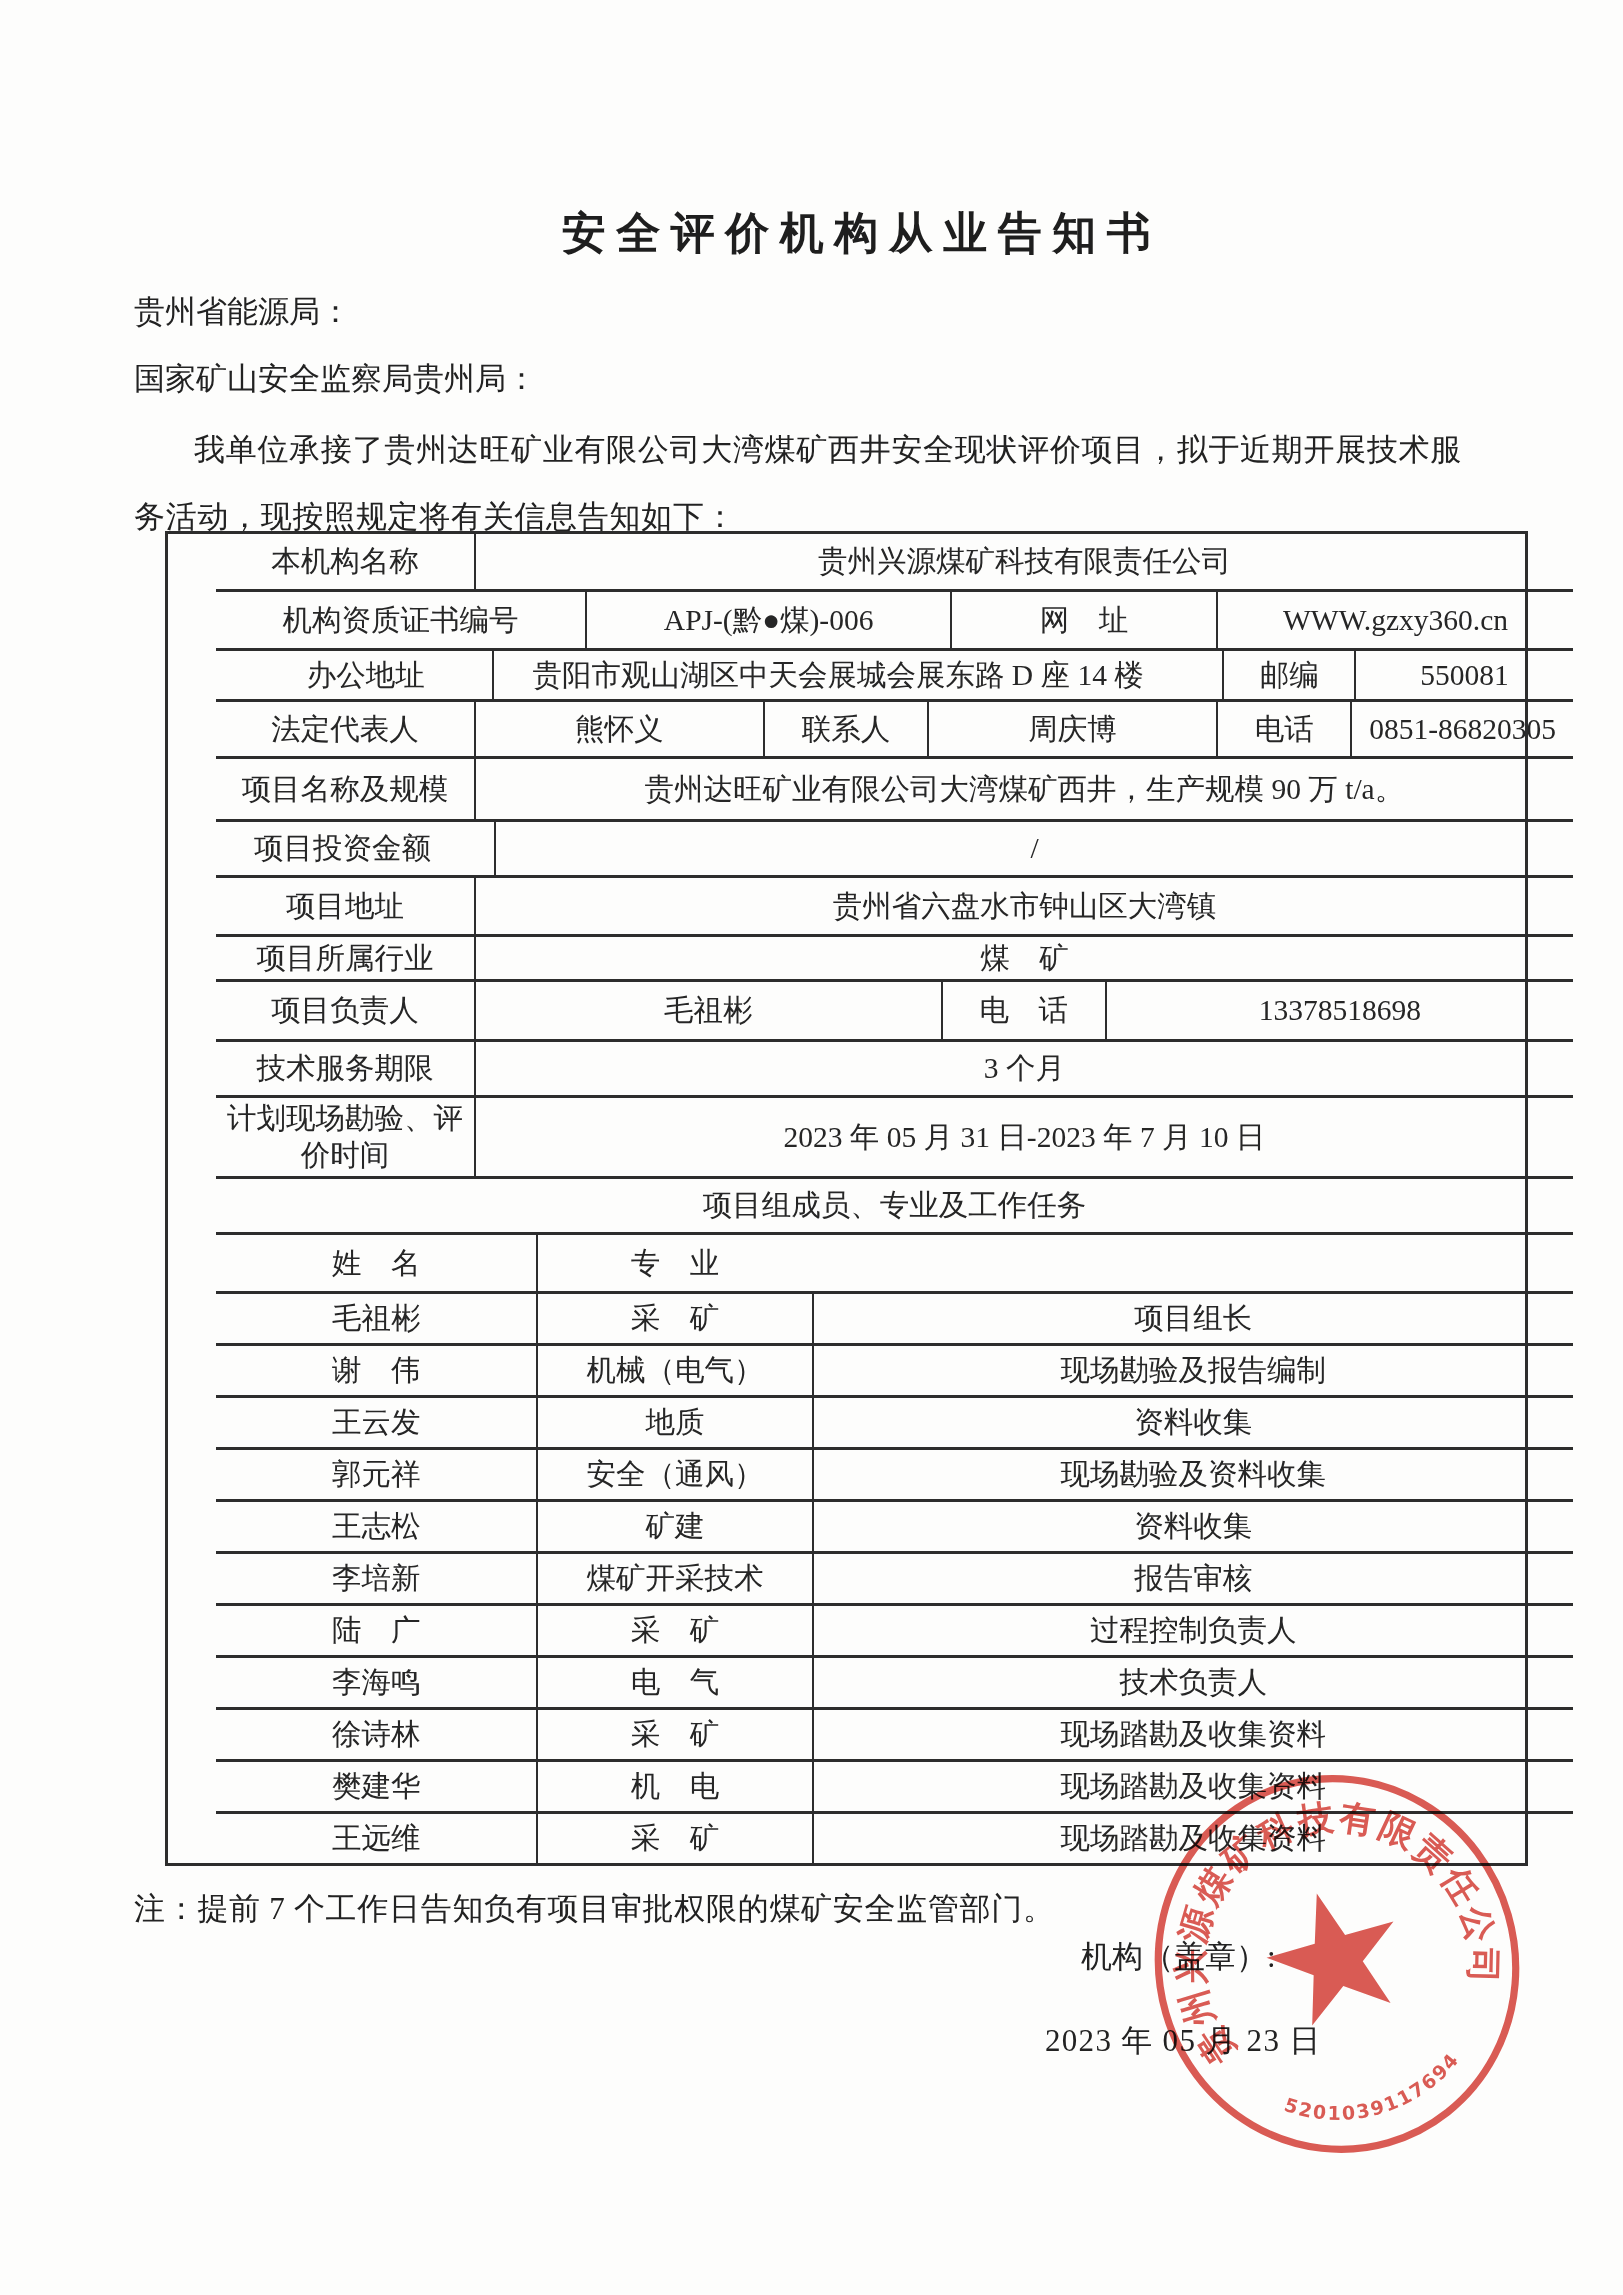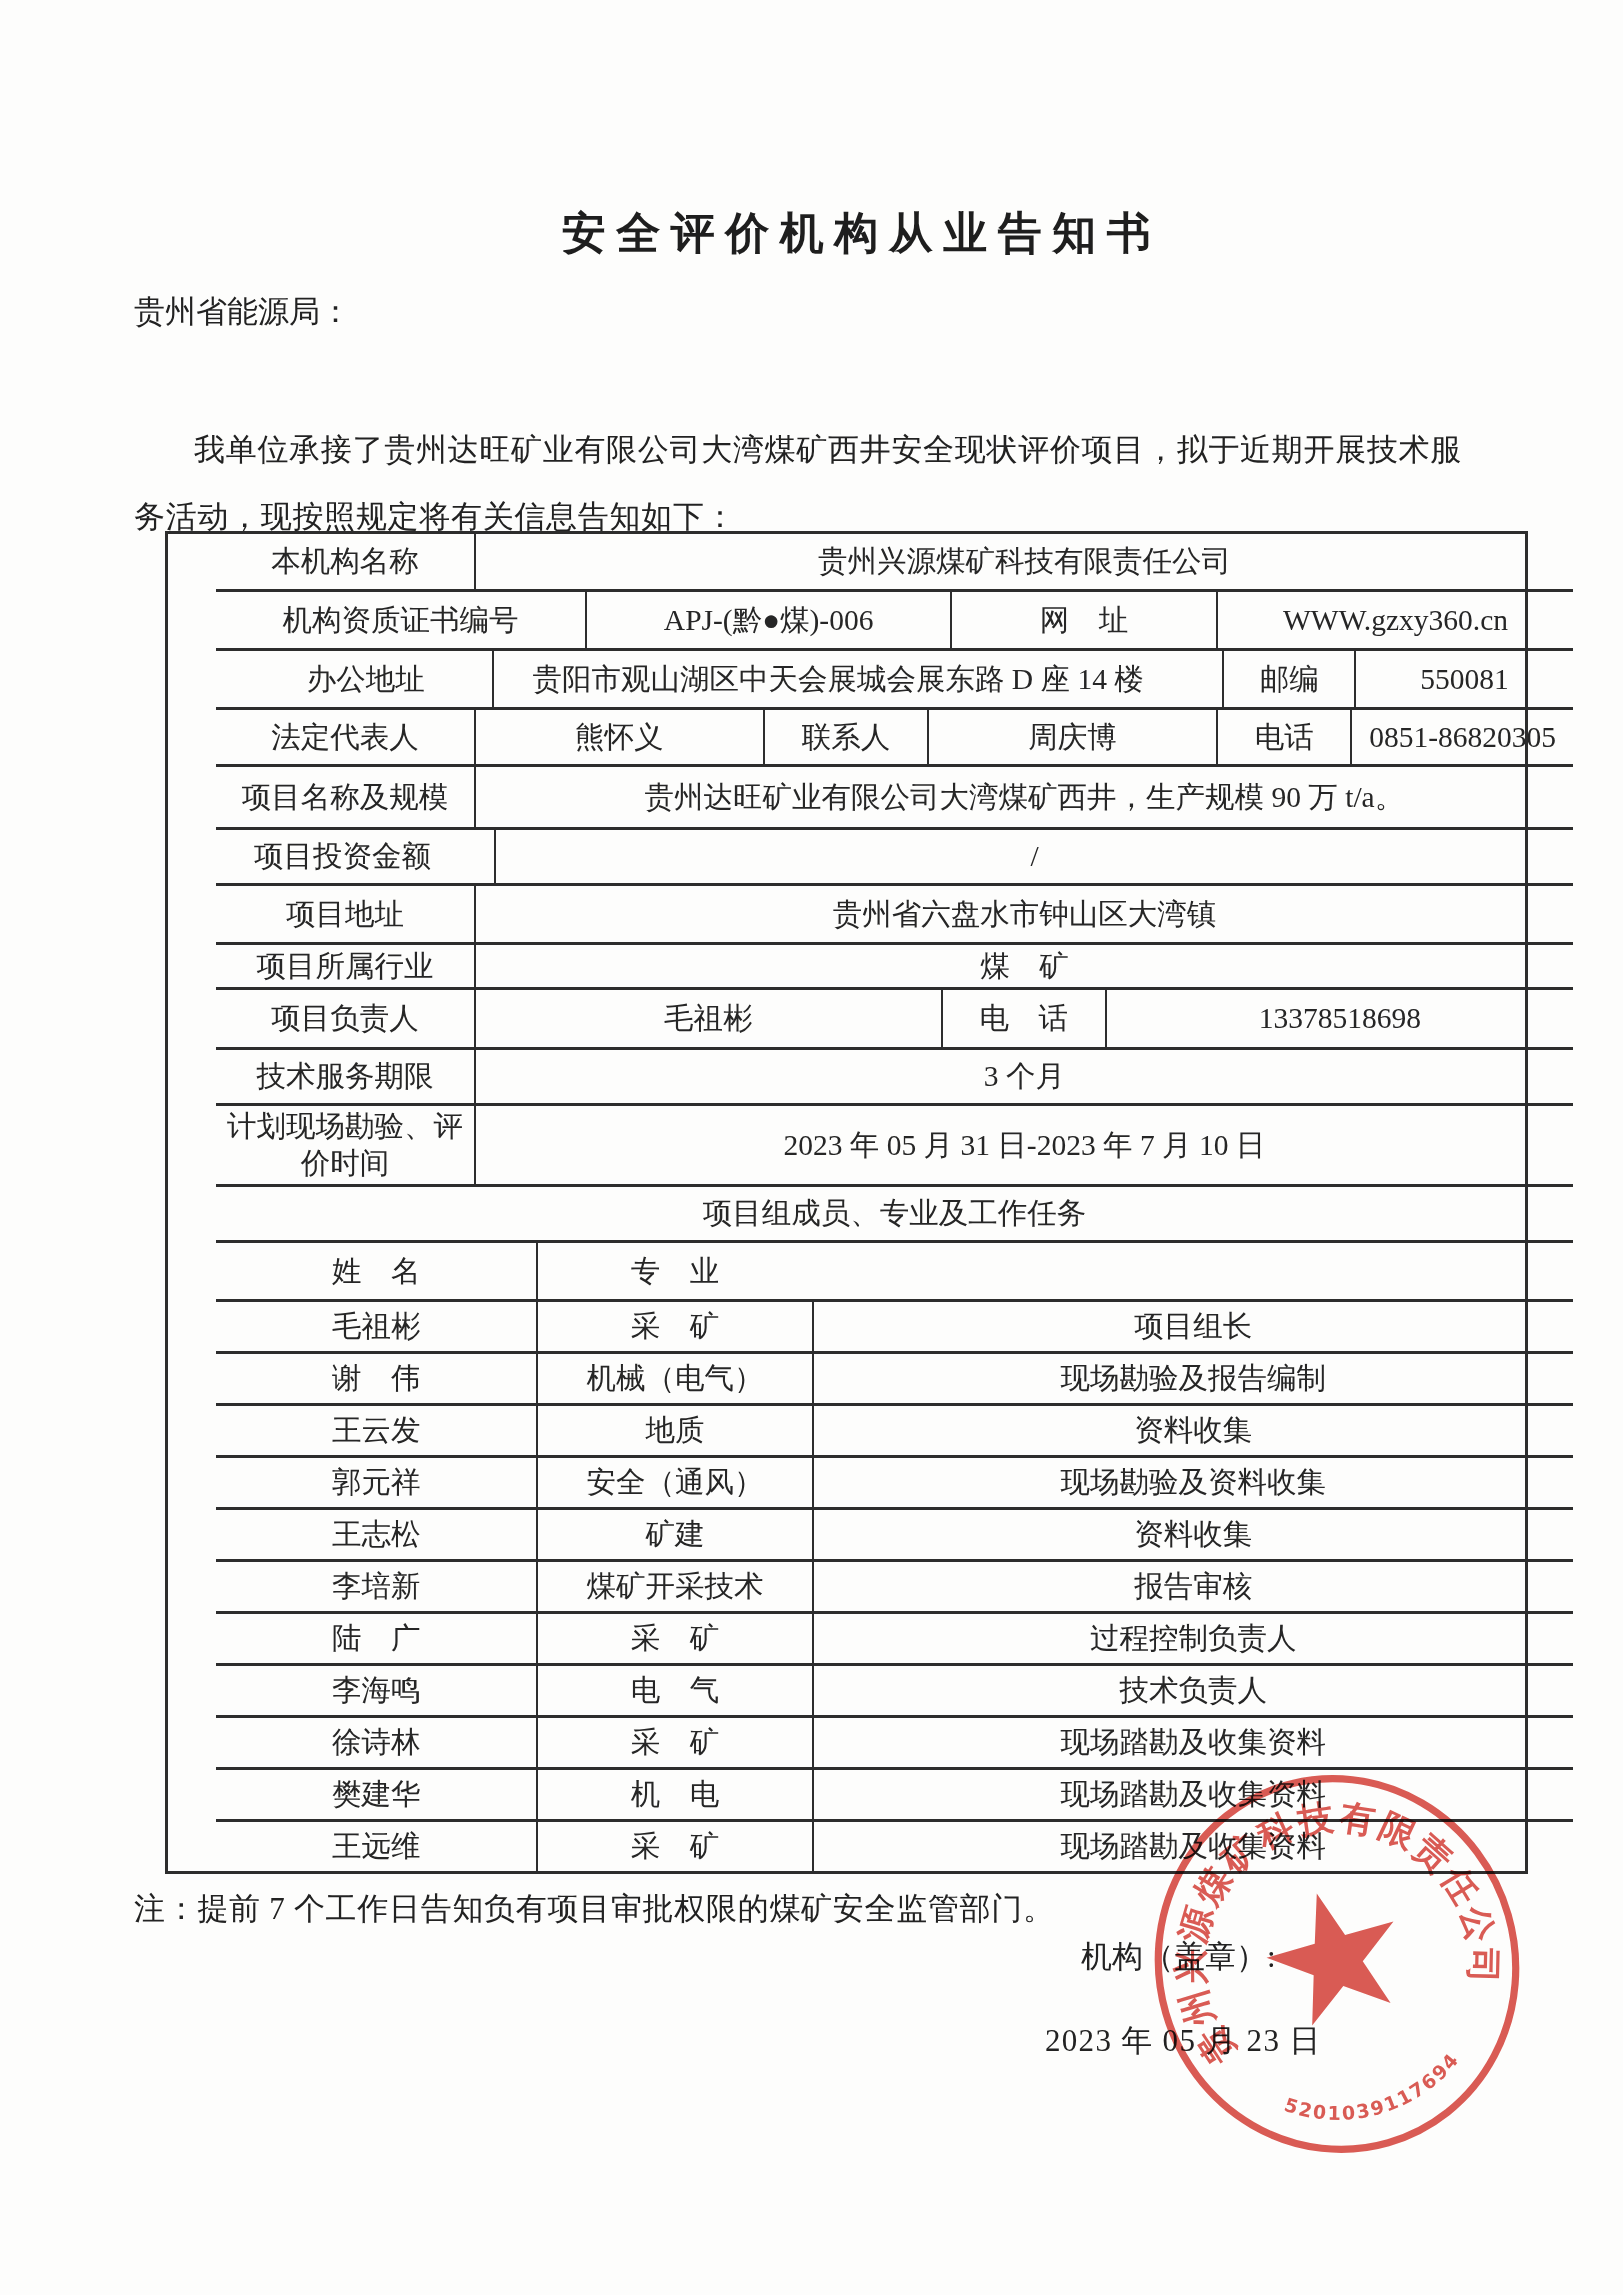--- a/index.html
+++ b/index.html
@@ -89,39 +89,40 @@
   }
   .seal-star{fill:#d6453d;}
 </style>
 </head>
 <body>
 
 <div class="doc-title">安全评价机构从业告知书</div>
 
 <div class="recipients">
   <div>贵州省能源局：</div>
+  <div>国家矿山安全监察局贵州局：</div>
 </div>
 
 <div class="intro">
   <div class="indent">我单位承接了贵州达旺矿业有限公司大湾煤矿西井安全现状评价项目，拟于近期开展技术服</div>
   <div>务活动，现按照规定将有关信息告知如下：</div>
 </div>
 
 <div class="info-table" id="info-table">
     <div class="t-row" style="height: 55px;">
       <div class="t-cell" style="width: 19%;">本机构名称</div>
       <div class="t-cell" style="width: 81%;">贵州兴源煤矿科技有限责任公司</div>
     </div>
     <div class="t-row" style="height: 59px;">
       <div class="t-cell" style="width: 27.2%;">机构资质证书编号</div>
       <div class="t-cell" style="width: 26.9%;">APJ-(黔●煤)-006</div>
       <div class="t-cell" style="width: 19.6%;">网　址</div>
       <div class="t-cell" style="width: 26.3%;">WWW.gzxy360.cn</div>
     </div>
-    <div class="t-row" style="height: 59px; padding-left: 23px;">
+    <div class="t-row" style="height: 51px; padding-left: 23px;">
       <div class="t-cell" style="width: 19%;">办公地址</div>
       <div class="t-cell left" style="width: 54.7%;">贵阳市观山湖区中天会展城会展东路 D 座 14 楼</div>
       <div class="t-cell" style="width: 9.9%;">邮编</div>
       <div class="t-cell" style="width: 16.4%;">550081</div>
     </div>
     <div class="t-row" style="height: 57px;">
       <div class="t-cell" style="width: 19%;">法定代表人</div>
       <div class="t-cell" style="width: 21.3%;">熊怀义</div>
       <div class="t-cell" style="width: 12.1%;">联系人</div>
       <div class="t-cell" style="width: 21.3%;">周庆博</div>

